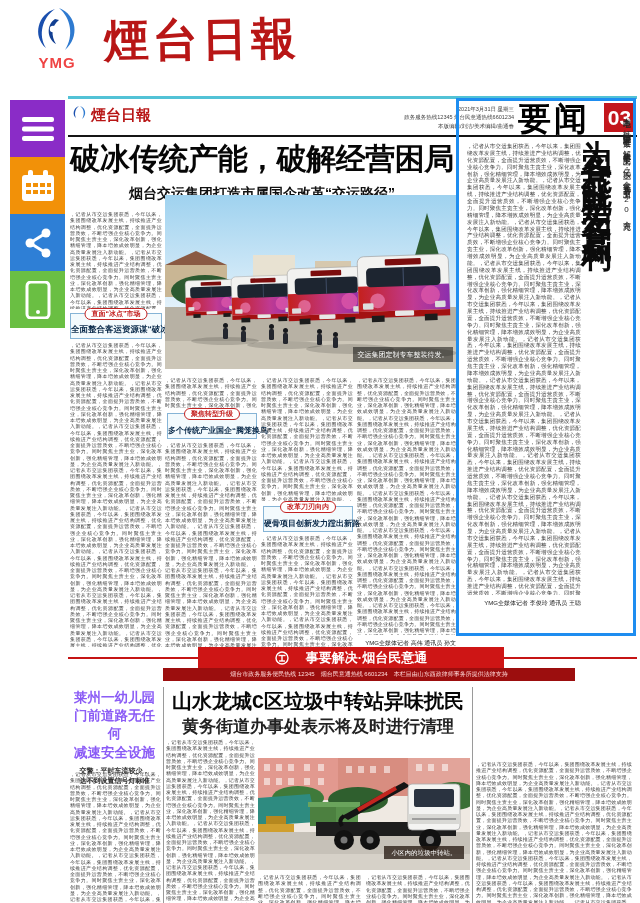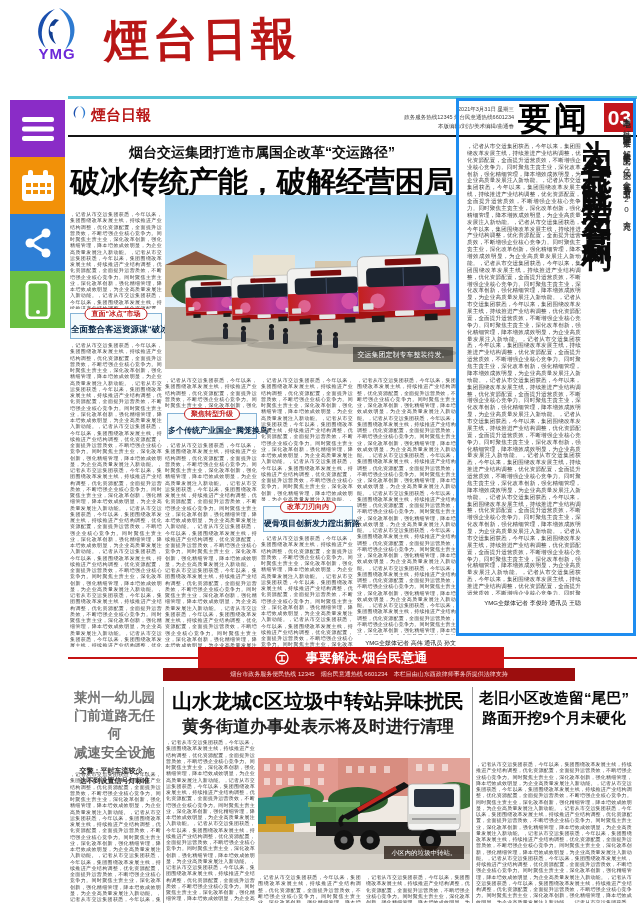--- a/index.html
+++ b/index.html
@@ -26,21 +26,21 @@
 
 <div id="stage">
 
   <div class="abs" style="left:0;top:0;width:640px;height:96px;background:#fff;">
     <svg class="abs" style="left:28px;top:6px;" width="58" height="52" viewBox="0 0 58 52">
       <path d="M27,3 C10,8 4,30 18,42 C10,29 14,12 27,3 Z" fill="#1a4fae"></path>
       <path d="M31,2 C49,9 52,31 37,44 C46,30 43,12 31,2 Z" fill="#2e7ad0"></path>
       <path d="M27,13 C18,19 19,33 28,38 C23,30 23,20 31,14 Z" fill="#123f92"></path>
       <circle cx="25" cy="23" r="3.2" fill="#fff"></circle>
     </svg>
-    <div class="abs" style="left:24px;top:45px;width:66px;text-align:center;font-weight:bold;font-size:15px;color:#6d28d9;letter-spacing:1px;">YMG</div>
+    <div class="abs" style="left:24px;top:54px;width:66px;text-align:center;font-weight:bold;font-size:15px;color:#ef4444;letter-spacing:1px;">YMG</div>
     <div class="abs" style="left:104px;top:10px;font-family:'Liberation Serif',serif;font-weight:bold;font-size:45px;color:#b81616;transform:rotate(-1deg);letter-spacing:4px;">煙台日報</div>
   </div>
 
   <div class="sidebtn" style="top:100px;background:#8a2cc7;">
     <svg width="34" height="28" viewBox="0 0 34 28">
       <rect x="1" y="2" width="32" height="5" rx="2" fill="#fff"></rect>
       <rect x="1" y="11.5" width="32" height="5" rx="2" fill="#fff"></rect>
       <rect x="1" y="21" width="32" height="5" rx="2" fill="#fff"></rect>
     </svg>
   </div>
@@ -90,22 +90,22 @@
       <div>政务服务热线12345 烟台民意通热线6601234</div>
       <div>本版编辑/刘洁/美术编辑/曲通春</div>
     </div>
 
     <div class="abs" style="left:450px;top:-2px;font-size:33px;font-weight:900;letter-spacing:3px;color:#000;">要闻</div>
     <div class="abs" style="left:536px;top:4px;width:31px;height:29px;background:#c3161c;color:#fff;font-size:21px;font-weight:bold;display:flex;align-items:center;justify-content:center;">03</div>
 
     <div class="abs hrule" style="left:0;top:36px;width:569px;"></div>
 
     <div class="abs" style="left:0;top:40px;width:388px;">
+      <div class="ctr" style="font-size:30px;font-weight:900;color:#060606;letter-spacing:-0.5px;white-space:nowrap;">破冰传统产能，破解经营困局</div>
       <div class="ctr" style="font-size:14px;font-weight:bold;margin-top:5px;color:#111;">烟台交运集团打造市属国企改革“交运路径”</div>
-      <div class="ctr" style="font-size:30px;font-weight:900;color:#060606;letter-spacing:-0.5px;white-space:nowrap;">破冰传统产能，破解经营困局</div>
     </div>
 
     <div class="abs sim" style="left:2px;top:112px;width:92px;height:98px;">，记者从市交运集团获悉，今年以来，集团围绕改革发展主线，持续推进产业结构调整，优化资源配置，全面提升运营质效，不断增强企业核心竞争力。同时聚焦主责主业，深化改革创新，强化精细管理，降本增效成效明显，为企业高质量发展注入新动能。，记者从市交运集团获悉，今年以来，集团围绕改革发展主线，持续推进产业结构调整，优化资源配置，全面提升运营质效，不断增强企业核心竞争力。同时聚焦主责主业，深化改革创新，强化精细管理，降本增效成效明显，为企业高质量发展注入新动能。，记者从市交运集团获悉，今年以来，集团围绕改革发展主线，持续推进产业结构调整，优化资源配置，全面提升运营质效，不断增强企业核心竞争力。同时聚焦主责主业，深化改革创新，强化精细管理，降本增效成效明显，为企业高质量发展注入新动能。，记者从市交运集团获悉，今年以来，集团围绕改革发展主线，持续推进产业结构调整，优化资源配置，全面提升运营质效，不断增强企业核心竞争力。同时聚焦主责主业，深化改革创新，强化精细管理，降本增效成效明显，为企业高质量发展注入新动能。</div>
     <div class="subbox" style="left:2px;top:214px;width:90px;height:24px;">
       <span class="pill">直面“冰点”市场</span>
       <span class="t" style="font-size:8.5px;">全面整合客运资源谋“破冰”</span>
     </div>
     <div class="abs sim" style="left:2px;top:243px;width:92px;height:305px;">，记者从市交运集团获悉，今年以来，集团围绕改革发展主线，持续推进产业结构调整，优化资源配置，全面提升运营质效，不断增强企业核心竞争力。同时聚焦主责主业，深化改革创新，强化精细管理，降本增效成效明显，为企业高质量发展注入新动能。，记者从市交运集团获悉，今年以来，集团围绕改革发展主线，持续推进产业结构调整，优化资源配置，全面提升运营质效，不断增强企业核心竞争力。同时聚焦主责主业，深化改革创新，强化精细管理，降本增效成效明显，为企业高质量发展注入新动能。，记者从市交运集团获悉，今年以来，集团围绕改革发展主线，持续推进产业结构调整，优化资源配置，全面提升运营质效，不断增强企业核心竞争力。同时聚焦主责主业，深化改革创新，强化精细管理，降本增效成效明显，为企业高质量发展注入新动能。，记者从市交运集团获悉，今年以来，集团围绕改革发展主线，持续推进产业结构调整，优化资源配置，全面提升运营质效，不断增强企业核心竞争力。同时聚焦主责主业，深化改革创新，强化精细管理，降本增效成效明显，为企业高质量发展注入新动能。，记者从市交运集团获悉，今年以来，集团围绕改革发展主线，持续推进产业结构调整，优化资源配置，全面提升运营质效，不断增强企业核心竞争力。同时聚焦主责主业，深化改革创新，强化精细管理，降本增效成效明显，为企业高质量发展注入新动能。，记者从市交运集团获悉，今年以来，集团围绕改革发展主线，持续推进产业结构调整，优化资源配置，全面提升运营质效，不断增强企业核心竞争力。同时聚焦主责主业，深化改革创新，强化精细管理，降本增效成效明显，为企业高质量发展注入新动能。，记者从市交运集团获悉，今年以来，集团围绕改革发展主线，持续推进产业结构调整，优化资源配置，全面提升运营质效，不断增强企业核心竞争力。同时聚焦主责主业，深化改革创新，强化精细管理，降本增效成效明显，为企业高质量发展注入新动能。，记者从市交运集团获悉，今年以来，集团围绕改革发展主线，持续推进产业结构调整，优化资源配置，全面提升运营质效，不断增强企业核心竞争力。同时聚焦主责主业，深化改革创新，强化精细管理，降本增效成效明显，为企业高质量发展注入新动能。，记者从市交运集团获悉，今年以来，集团围绕改革发展主线，持续推进产业结构调整，优化资源配置，全面提升运营质效，不断增强企业核心竞争力。同时聚焦主责主业，深化改革创新，强化精细管理，降本增效成效明显，为企业高质量发展注入新动能。，记者从市交运集团获悉，今年以来，集团围绕改革发展主线，持续推进产业结构调整，优化资源配置，全面提升运营质效，不断增强企业核心竞争力。同时聚焦主责主业，深化改革创新，强化精细管理，降本增效成效明显，为企业高质量发展注入新动能。，记者从市交运集团获悉，今年以来，集团围绕改革发展主线，持续推进产业结构调整，优化资源配置，全面提升运营质效，不断增强企业核心竞争力。同时聚焦主责主业，深化改革创新，强化精细管理，降本增效成效明显，为企业高质量发展注入新动能。，记者从市交运集团获悉，今年以来，集团围绕改革发展主线，持续推进产业结构调整，优化资源配置，全面提升运营质效，不断增强企业核心竞争力。同时聚焦主责主业，深化改革创新，强化精细管理，降本增效成效明显，为企业高质量发展注入新动能。</div>
 
     <svg class="abs" style="left:97px;top:96px;" width="291" height="174" viewBox="0 0 291 174">
@@ -201,21 +201,21 @@
         <line x1="4" y1="10" x2="10" y2="10" stroke="#fff" stroke-width="1.4"></line>
       </svg>
       <span>事要解决·烟台民意通</span>
     </div>
     <div class="abs ctr" style="left:95px;top:569px;width:412px;height:13px;background:#9c0e0e;color:#ffd9d9;font-size:6px;line-height:13px;white-space:nowrap;overflow:hidden;">烟台市政务服务便民热线 12345　烟台民意通热线 6601234　本栏目由山东西政律师事务所提供法律支持</div>
 
     <div class="abs" style="left:95px;top:588px;width:1px;height:219px;background:#9a9a9a;"></div>
     <div class="abs" style="left:404px;top:588px;width:1px;height:219px;background:#9a9a9a;"></div>
 
     <div class="abs" style="left:0;top:590px;width:93px;">
-      <div class="ctr" style="font-size:13.5px;font-weight:900;line-height:1.35;color:#737373;">
+      <div class="ctr" style="font-size:13.5px;font-weight:900;line-height:1.35;color:#8b5cf6;">
         <div>莱州一幼儿园</div>
         <div>门前道路无任何</div>
         <div>减速安全设施</div>
       </div>
       <div class="ctr" style="font-size:7px;font-weight:bold;color:#333;margin-top:4px;line-height:1.5;">
         <div>交警：平时车流较少，</div>
         <div>达不到设置信号灯标准</div>
       </div>
     </div>
     <div class="abs sim" style="left:2px;top:672px;width:91px;height:133px;">，记者从市交运集团获悉，今年以来，集团围绕改革发展主线，持续推进产业结构调整，优化资源配置，全面提升运营质效，不断增强企业核心竞争力。同时聚焦主责主业，深化改革创新，强化精细管理，降本增效成效明显，为企业高质量发展注入新动能。，记者从市交运集团获悉，今年以来，集团围绕改革发展主线，持续推进产业结构调整，优化资源配置，全面提升运营质效，不断增强企业核心竞争力。同时聚焦主责主业，深化改革创新，强化精细管理，降本增效成效明显，为企业高质量发展注入新动能。，记者从市交运集团获悉，今年以来，集团围绕改革发展主线，持续推进产业结构调整，优化资源配置，全面提升运营质效，不断增强企业核心竞争力。同时聚焦主责主业，深化改革创新，强化精细管理，降本增效成效明显，为企业高质量发展注入新动能。，记者从市交运集团获悉，今年以来，集团围绕改革发展主线，持续推进产业结构调整，优化资源配置，全面提升运营质效，不断增强企业核心竞争力。同时聚焦主责主业，深化改革创新，强化精细管理，降本增效成效明显，为企业高质量发展注入新动能。，记者从市交运集团获悉，今年以来，集团围绕改革发展主线，持续推进产业结构调整，优化资源配置，全面提升运营质效，不断增强企业核心竞争力。同时聚焦主责主业，深化改革创新，强化精细管理，降本增效成效明显，为企业高质量发展注入新动能。，记者从市交运集团获悉，今年以来，集团围绕改革发展主线，持续推进产业结构调整，优化资源配置，全面提升运营质效，不断增强企业核心竞争力。同时聚焦主责主业，深化改革创新，强化精细管理，降本增效成效明显，为企业高质量发展注入新动能。</div>
@@ -275,21 +275,17 @@
         <circle cx="112" cy="82" r="3.5" fill="#777"></circle>
       <circle cx="172" cy="82" r="11" fill="#111"></circle>
         <circle cx="172" cy="82" r="4" fill="#777"></circle>
       <rect x="126" y="88" width="80" height="13" fill="#281c14" opacity="0.78"></rect>
       <text x="166" y="97" text-anchor="middle" font-size="6.5" fill="#fff">小区内的垃圾中转站。</text>
     </svg>
     <div class="abs sim" style="left:190px;top:775px;width:103px;height:31px;">，记者从市交运集团获悉，今年以来，集团围绕改革发展主线，持续推进产业结构调整，优化资源配置，全面提升运营质效，不断增强企业核心竞争力。同时聚焦主责主业，深化改革创新，强化精细管理，降本增效成效明显，为企业高质量发展注入新动能。，记者从市交运集团获悉，今年以来，集团围绕改革发展主线，持续推进产业结构调整，优化资源配置，全面提升运营质效，不断增强企业核心竞争力。同时聚焦主责主业，深化改革创新，强化精细管理，降本增效成效明显，为企业高质量发展注入新动能。</div>
     <div class="abs sim" style="left:298px;top:775px;width:104px;height:31px;">，记者从市交运集团获悉，今年以来，集团围绕改革发展主线，持续推进产业结构调整，优化资源配置，全面提升运营质效，不断增强企业核心竞争力。同时聚焦主责主业，深化改革创新，强化精细管理，降本增效成效明显，为企业高质量发展注入新动能。，记者从市交运集团获悉，今年以来，集团围绕改革发展主线，持续推进产业结构调整，优化资源配置，全面提升运营质效，不断增强企业核心竞争力。同时聚焦主责主业，深化改革创新，强化精细管理，降本增效成效明显，为企业高质量发展注入新动能。</div>
 
     <div class="abs" style="left:408px;top:589px;width:156px;">
-      <div class="ctr" style="font-size:15px;font-weight:900;line-height:1.35;color:#080808;white-space:nowrap;">
-        <div>老旧小区改造留“尾巴”</div>
-        <div>路面开挖9个月未硬化</div>
-      </div>
     </div>
     <div class="abs sim" style="left:408px;top:662px;width:156px;height:143px;">，记者从市交运集团获悉，今年以来，集团围绕改革发展主线，持续推进产业结构调整，优化资源配置，全面提升运营质效，不断增强企业核心竞争力。同时聚焦主责主业，深化改革创新，强化精细管理，降本增效成效明显，为企业高质量发展注入新动能。，记者从市交运集团获悉，今年以来，集团围绕改革发展主线，持续推进产业结构调整，优化资源配置，全面提升运营质效，不断增强企业核心竞争力。同时聚焦主责主业，深化改革创新，强化精细管理，降本增效成效明显，为企业高质量发展注入新动能。，记者从市交运集团获悉，今年以来，集团围绕改革发展主线，持续推进产业结构调整，优化资源配置，全面提升运营质效，不断增强企业核心竞争力。同时聚焦主责主业，深化改革创新，强化精细管理，降本增效成效明显，为企业高质量发展注入新动能。，记者从市交运集团获悉，今年以来，集团围绕改革发展主线，持续推进产业结构调整，优化资源配置，全面提升运营质效，不断增强企业核心竞争力。同时聚焦主责主业，深化改革创新，强化精细管理，降本增效成效明显，为企业高质量发展注入新动能。，记者从市交运集团获悉，今年以来，集团围绕改革发展主线，持续推进产业结构调整，优化资源配置，全面提升运营质效，不断增强企业核心竞争力。同时聚焦主责主业，深化改革创新，强化精细管理，降本增效成效明显，为企业高质量发展注入新动能。，记者从市交运集团获悉，今年以来，集团围绕改革发展主线，持续推进产业结构调整，优化资源配置，全面提升运营质效，不断增强企业核心竞争力。同时聚焦主责主业，深化改革创新，强化精细管理，降本增效成效明显，为企业高质量发展注入新动能。，记者从市交运集团获悉，今年以来，集团围绕改革发展主线，持续推进产业结构调整，优化资源配置，全面提升运营质效，不断增强企业核心竞争力。同时聚焦主责主业，深化改革创新，强化精细管理，降本增效成效明显，为企业高质量发展注入新动能。，记者从市交运集团获悉，今年以来，集团围绕改革发展主线，持续推进产业结构调整，优化资源配置，全面提升运营质效，不断增强企业核心竞争力。同时聚焦主责主业，深化改革创新，强化精细管理，降本增效成效明显，为企业高质量发展注入新动能。，记者从市交运集团获悉，今年以来，集团围绕改革发展主线，持续推进产业结构调整，优化资源配置，全面提升运营质效，不断增强企业核心竞争力。同时聚焦主责主业，深化改革创新，强化精细管理，降本增效成效明显，为企业高质量发展注入新动能。，记者从市交运集团获悉，今年以来，集团围绕改革发展主线，持续推进产业结构调整，优化资源配置，全面提升运营质效，不断增强企业核心竞争力。同时聚焦主责主业，深化改革创新，强化精细管理，降本增效成效明显，为企业高质量发展注入新动能。</div>
 
   </div>
 </div>
 
 </body></html>

